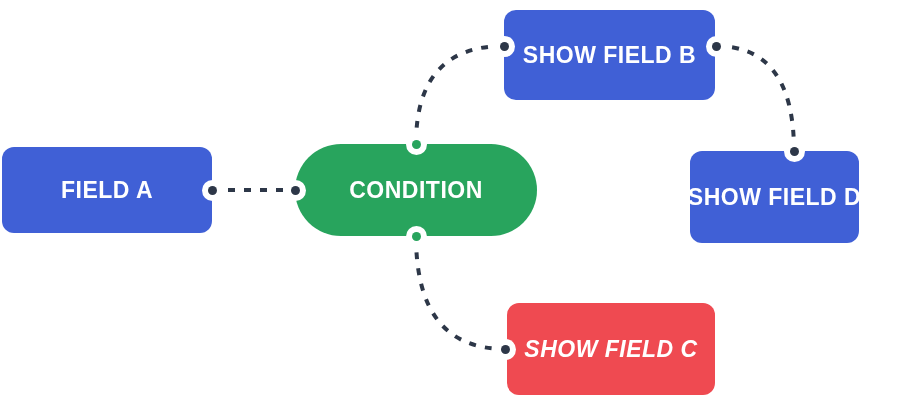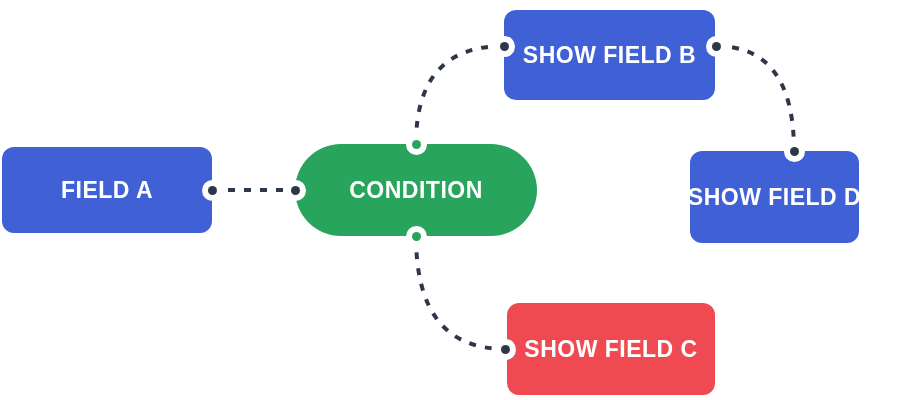--- a/index.html
+++ b/index.html
@@ -67,21 +67,21 @@
     height: 9px;
     border-radius: 50%;
     display: block;
   }
 
   
   #node-field-a      { left: 2px;   top: 147px; width: 210px; height: 86px; }
   #node-condition    { left: 295px; top: 144px; width: 242px; height: 92px; }
   #node-show-field-b { left: 504px; top: 1px;   width: 211px; height: 90px; margin-top: 9px; }
   #node-show-field-d { left: 690px; top: 151px; width: 169px; height: 92px; }
-  #node-show-field-c { left: 507px; top: 303px; width: 208px; height: 92px; }
+  #node-show-field-c { left: 507px; top: 303px; width: 208px; height: 92px; font-style: italic; }
 
   
   #port-field-a-out      { left: 201.5px; top: 179.5px; }
   #port-condition-in     { left: 284.5px; top: 179.5px; }
   #port-condition-top    { left: 405.5px; top: 133.5px; }
   #port-condition-bottom { left: 405.5px; top: 225.5px; }
   #port-show-field-b-in  { left: 493.5px; top: 35.5px; }
   #port-show-field-b-out { left: 705.5px; top: 35.5px; }
   #port-show-field-d-in  { left: 783.5px; top: 140.5px; }
   #port-show-field-c-in  { left: 494.5px; top: 338.5px; }

